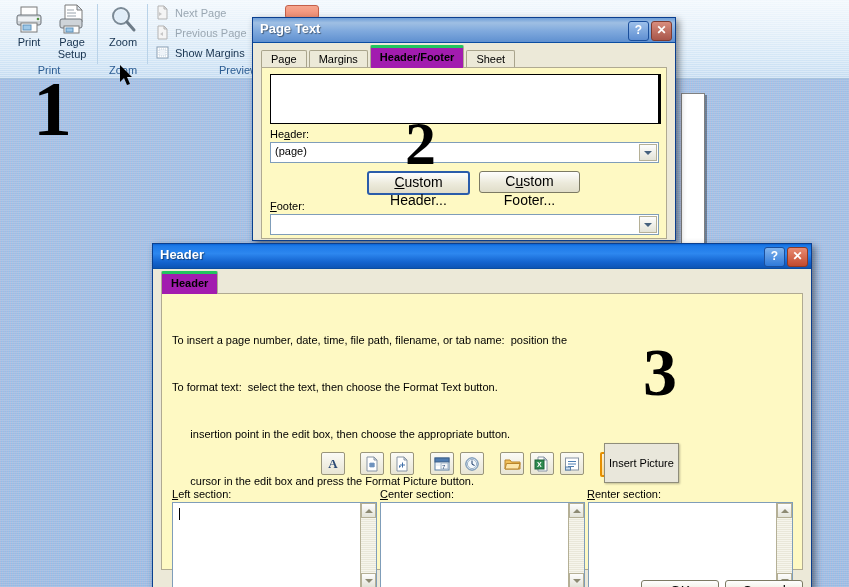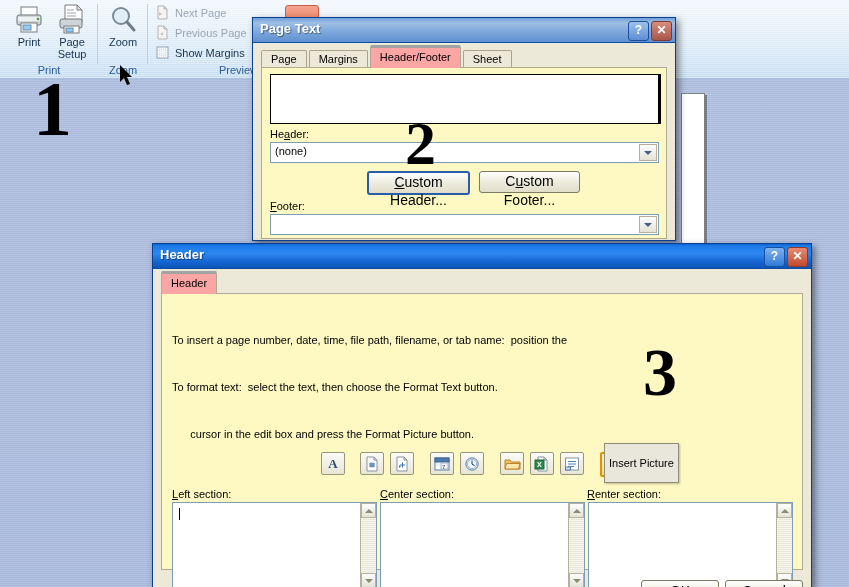--- a/index.html
+++ b/index.html
@@ -61,22 +61,22 @@
   .tbtn.closeSoft{background:linear-gradient(#d98d7d,#a8564a);border-color:#7e3a30;}
   .tbtn.helpSoft{background:linear-gradient(#9dc0ea,#5f8fd2);}
 
   .dlg-body{position:absolute;left:0;right:0;bottom:0;top:24px;}
 
   
   .tabstrip{position:absolute;left:8px;top:6px;height:20px;display:flex;align-items:flex-end;}
   .tab{height:17px;padding:0 9px;font-size:11px;color:#000;line-height:17px;
     background:#ece9d8;border:1px solid #a9a48c;border-bottom:none;
     border-radius:2px 2px 0 0;margin-right:2px;cursor:pointer;}
-  .tab.active{background:#fca5a5;height:20px;line-height:19px;border-top:3px solid #a3a3a3;
-    border-left-color:#b0aa92;border-right-color:#b0aa92;position:relative;z-index:3;}
+  .tab.active{background:#a21caf;height:20px;line-height:19px;border-top:3px solid #22c55e;
+    border-left-color:#b0aa92;border-right-color:#b0aa92;position:relative;z-index:3;font-weight:bold;}
   .tabpanel{position:absolute;background:#fef9c3;border:1px solid #b0aa92;}
 
   .lbl{font-size:11px;color:#000;}
   .lbl u{text-decoration:underline;}
   .combo{position:absolute;height:19px;background:#fff;border:1px solid #7f9db9;}
   .combo .cv{position:absolute;left:4px;top:2px;font-size:11px;color:#000;}
   .combo .arrow{position:absolute;right:1px;top:1px;width:16px;height:15px;
     background:linear-gradient(#fdfdfd,#e3e3d8);border:1px solid #b5b096;
     display:flex;align-items:center;justify-content:center;cursor:pointer;}
   .combo .arrow::after{content:"";border-left:4px solid transparent;border-right:4px solid transparent;
@@ -238,21 +238,21 @@
 
       <div class="tabpanel" style="left:8px;top:25px;width:404px;height:170px;">
 
         <div style="position:absolute;left:8px;top:6px;width:387px;height:48px;background:#fff;border:1px solid #000;border-right-width:3px;border-bottom-width:1px;"></div>
 
         <div class="lbl" style="position:absolute;left:8px;top:60px;">
           <span>He</span><u>a</u><span>der:</span>
         </div>
 
         <div class="combo" style="left:8px;top:74px;width:387px;">
-          <div class="cv">(none)</div>
+          <div class="cv">(page)</div>
           <div class="arrow"></div>
         </div>
 
         <div class="btn def" style="left:105px;top:103px;width:99px;height:20px;line-height:18px;">
           <span><u>C</u><span>ustom Header...</span></span>
         </div>
         <div class="btn" style="left:217px;top:103px;width:99px;height:20px;line-height:19px;">
           <span><span>C</span><u>u</u><span>stom Footer...</span></span>
         </div>
 
@@ -279,20 +279,21 @@
 
       <div class="tabstrip" style="left:8px;top:6px;">
         <div class="tab active">Header</div>
       </div>
 
       <div class="tabpanel" style="left:8px;top:25px;width:640px;height:275px;">
 
         <div class="instr" style="left:10px;top:8px;">
           <div>To insert a page number, date, time, file path, filename, or tab name:  position the</div>
           <div>To format text:  select the text, then choose the Format Text button.</div>
+          <div>      insertion point in the edit box, then choose the appropriate button.</div>
           <div>      cursor in the edit box and press the Format Picture button.</div>
         </div>
 
         <div class="tbbtn" style="left:159px;top:158px;">
           <span class="g">
             <span style="font-family:'Liberation Serif',serif;font-weight:bold;font-size:13px;color:#2b4a75;">A</span>
           </span>
         </div>
 
         <div class="tbbtn" style="left:198px;top:158px;">

